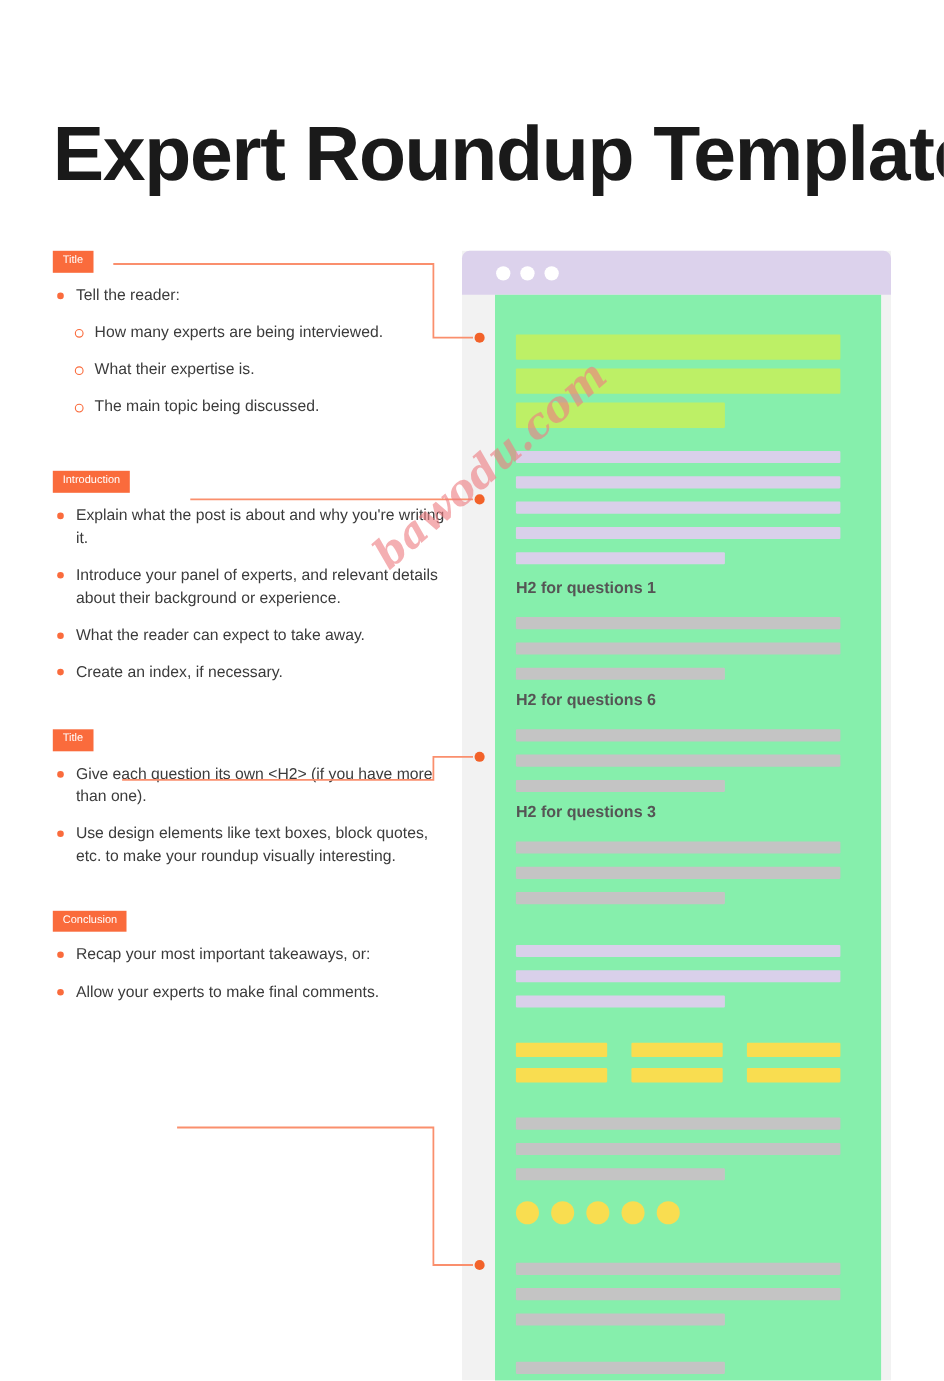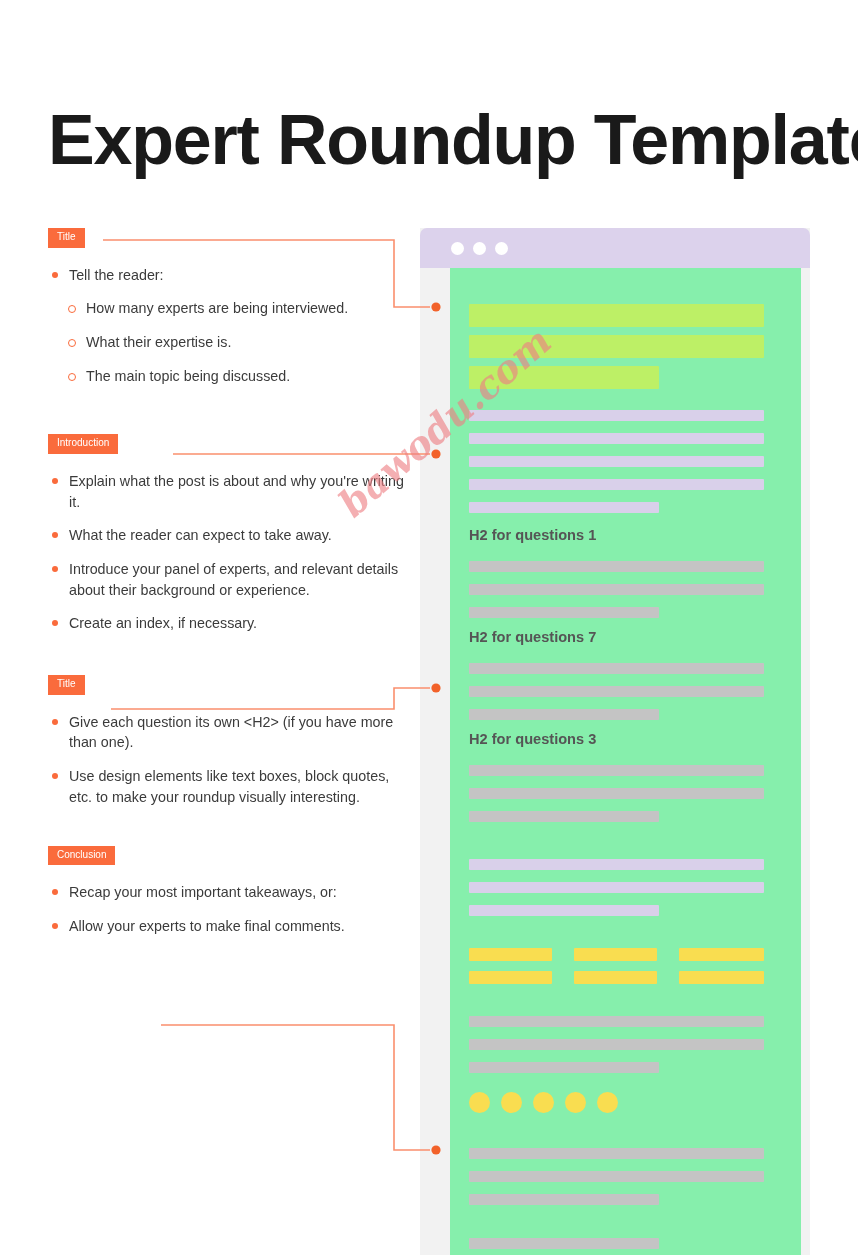--- a/index.html
+++ b/index.html
@@ -41,21 +41,21 @@
     display: inline-block;
     background: #fa6b3c;
     color: #ffffff;
     font-size: 10px;
     font-weight: 400;
     padding: 4px 9px 5px 9px;
     line-height: 1.05;
     position: relative;
     z-index: 3;
   }
-  .bullets { margin-top: 17px; }
+  .bullets { margin-top: 11px; }
   .bullet {
     position: relative;
     padding-left: 21px;
     font-size: 14.3px;
     line-height: 1.45;
     color: #3b3b3b;
     margin-bottom: 13px;
   }
   .bullet::before {
     content: "";
@@ -193,22 +193,22 @@
         <div class="bullet sub">How many experts are being interviewed.</div>
         <div class="bullet sub">What their expertise is.</div>
         <div class="bullet sub">The main topic being discussed.</div>
       </div>
     </div>
 
     <div class="section" style="margin-bottom:39px;">
       <span class="section-label">Introduction</span>
       <div class="bullets">
         <div class="bullet">Explain what the post is about and why you're writing it.</div>
+        <div class="bullet">Introduce your panel of experts, and relevant details about their background or experience.</div>
         <div class="bullet">What the reader can expect to take away.</div>
-        <div class="bullet">Introduce your panel of experts, and relevant details about their background or experience.</div>
         <div class="bullet">Create an index, if necessary.</div>
       </div>
     </div>
 
     <div class="section" style="margin-bottom:36px;">
       <span class="section-label">Title</span>
       <div class="bullets">
         <div class="bullet">Give each question its own &lt;H2&gt; (if you have more than one).</div>
         <div class="bullet">Use design elements like text boxes, block quotes, etc. to make your roundup visually interesting.</div>
       </div>
@@ -236,21 +236,21 @@
         <div class="mrow" style="top: 98px; left: 19px; width: 190px; height: 23px; background: rgb(189, 240, 102);"></div>
         <div class="mrow" style="top: 142px; left: 19px; width: 295px; height: 11px; background: rgb(217, 208, 234);"></div>
         <div class="mrow" style="top: 165px; left: 19px; width: 295px; height: 11px; background: rgb(217, 208, 234);"></div>
         <div class="mrow" style="top: 188px; left: 19px; width: 295px; height: 11px; background: rgb(217, 208, 234);"></div>
         <div class="mrow" style="top: 211px; left: 19px; width: 295px; height: 11px; background: rgb(217, 208, 234);"></div>
         <div class="mrow" style="top: 234px; left: 19px; width: 190px; height: 11px; background: rgb(217, 208, 234);"></div>
         <div class="m-h2" style="top: 259px;">H2 for questions 1</div>
         <div class="mrow" style="top: 293px; left: 19px; width: 295px; height: 11px; background: rgb(196, 196, 196);"></div>
         <div class="mrow" style="top: 316px; left: 19px; width: 295px; height: 11px; background: rgb(196, 196, 196);"></div>
         <div class="mrow" style="top: 339px; left: 19px; width: 190px; height: 11px; background: rgb(196, 196, 196);"></div>
-        <div class="m-h2" style="top: 361px;">H2 for questions 7</div>
+        <div class="m-h2" style="top: 361px;">H2 for questions 6</div>
         <div class="mrow" style="top: 395px; left: 19px; width: 295px; height: 11px; background: rgb(196, 196, 196);"></div>
         <div class="mrow" style="top: 418px; left: 19px; width: 295px; height: 11px; background: rgb(196, 196, 196);"></div>
         <div class="mrow" style="top: 441px; left: 19px; width: 190px; height: 11px; background: rgb(196, 196, 196);"></div>
         <div class="m-h2" style="top: 463px;">H2 for questions 3</div>
         <div class="mrow" style="top: 497px; left: 19px; width: 295px; height: 11px; background: rgb(196, 196, 196);"></div>
         <div class="mrow" style="top: 520px; left: 19px; width: 295px; height: 11px; background: rgb(196, 196, 196);"></div>
         <div class="mrow" style="top: 543px; left: 19px; width: 190px; height: 11px; background: rgb(196, 196, 196);"></div>
         <div class="mrow" style="top: 591px; left: 19px; width: 295px; height: 11px; background: rgb(217, 208, 234);"></div>
         <div class="mrow" style="top: 614px; left: 19px; width: 295px; height: 11px; background: rgb(217, 208, 234);"></div>
         <div class="mrow" style="top: 637px; left: 19px; width: 190px; height: 11px; background: rgb(217, 208, 234);"></div>

